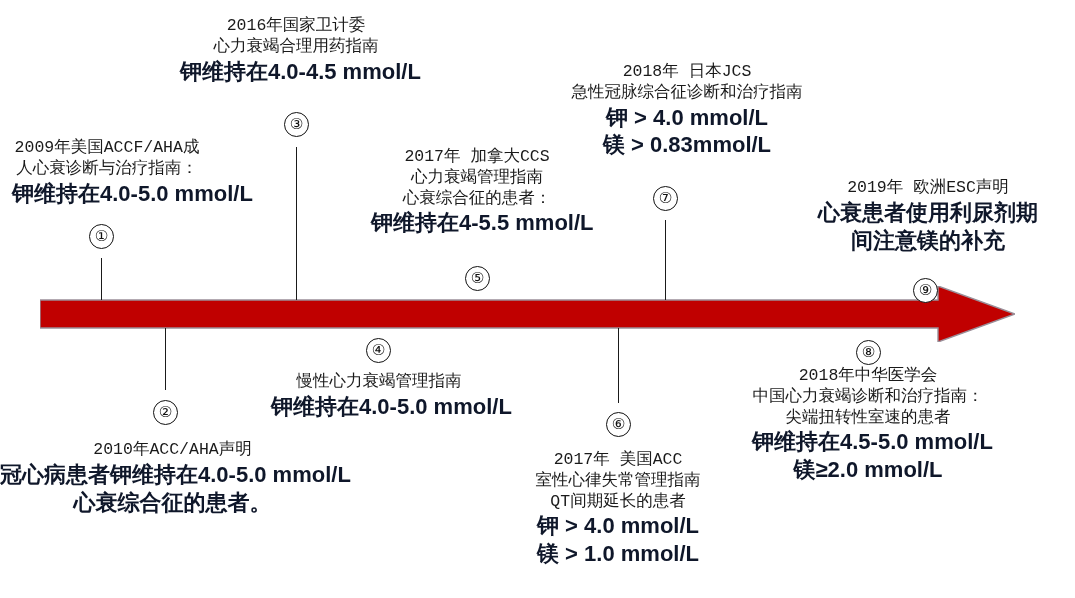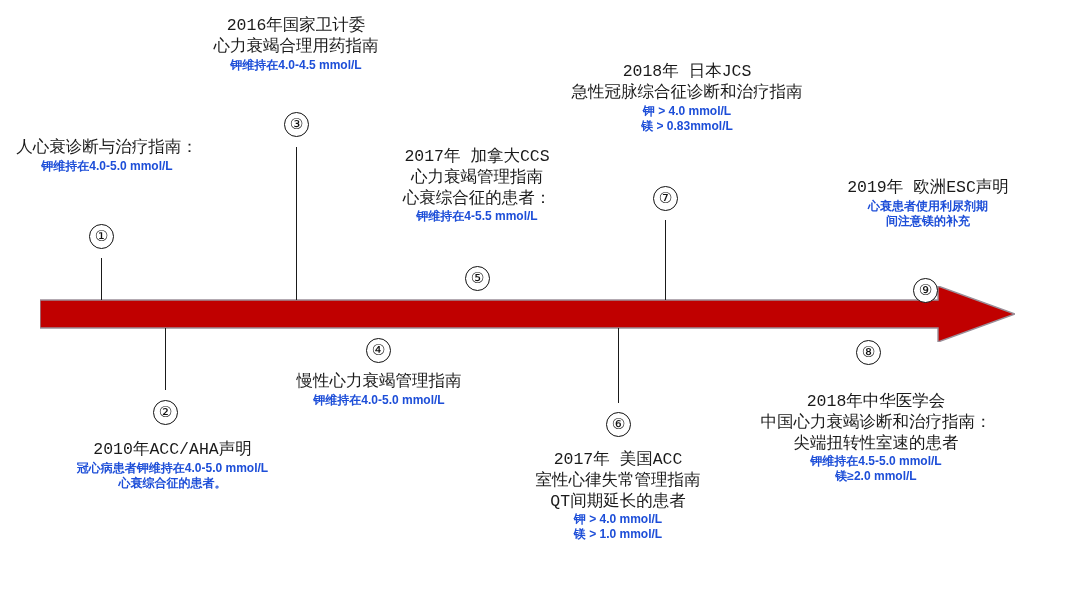--- a/index.html
+++ b/index.html
@@ -39,22 +39,22 @@
     display: block;
   }
   .note .black {
     color: #1a1a1a;
     font-size: 16.5px;
     font-weight: normal;
     letter-spacing: 0px;
     font-family: Liberation Mono, monospace;
   }
   .note .red {
-    color: #1d4ed8;
-    font-size: 12px;
+    color: #0f172a;
+    font-size: 22px;
     font-weight: bold;
     letter-spacing: 0px;
   }
 
   
   .marker {
     position: absolute;
     width: 25px;
     height: 25px;
     border: 1.6px solid #111111;
@@ -86,20 +86,21 @@
     </svg>
   </div>
 
   <div class="leader" style="left:101px; top:258px; height:42px;"></div>
   <div class="leader" style="left:165px; top:328px; height:62px;"></div>
   <div class="leader" style="left:296px; top:147px; height:153px;"></div>
   <div class="leader" style="left:618px; top:328px; height:75px;"></div>
   <div class="leader" style="left:665px; top:220px; height:80px;"></div>
 
   <div class="note" style="left:12px; top:138px; width:190px;">
+    <span class="ln black">2009年美国ACCF/AHA成</span>
     <span class="ln black">人心衰诊断与治疗指南：</span>
     <span class="ln red">钾维持在4.0-5.0 mmol/L</span>
   </div>
 
   <div class="note" style="left:0px; top:440px; width:345px;">
     <span class="ln black">2010年ACC/AHA声明</span>
     <span class="ln red">冠心病患者钾维持在4.0-5.0 mmol/L</span>
     <span class="ln red">心衰综合征的患者。</span>
   </div>
 
@@ -129,21 +130,21 @@
     <span class="ln red">镁 &gt; 1.0 mmol/L</span>
   </div>
 
   <div class="note" style="left:560px; top:62px; width:254px;">
     <span class="ln black">2018年 日本JCS</span>
     <span class="ln black">急性冠脉综合征诊断和治疗指南</span>
     <span class="ln red">钾 &gt; 4.0 mmol/L</span>
     <span class="ln red">镁 &gt; 0.83mmol/L</span>
   </div>
 
-  <div class="note" style="left:752px; top:392px; width:232px;margin-left:8px;">
+  <div class="note" style="left:752px; top:366px; width:232px;">
     <span class="ln black">2018年中华医学会</span>
     <span class="ln black">中国心力衰竭诊断和治疗指南：</span>
     <span class="ln black">尖端扭转性室速的患者</span>
     <span class="ln red">钾维持在4.5-5.0 mmol/L</span>
     <span class="ln red">镁≥2.0 mmol/L</span>
   </div>
 
   <div class="note" style="left:818px; top:178px; width:220px;">
     <span class="ln black">2019年 欧洲ESC声明</span>
     <span class="ln red">心衰患者使用利尿剂期</span>

